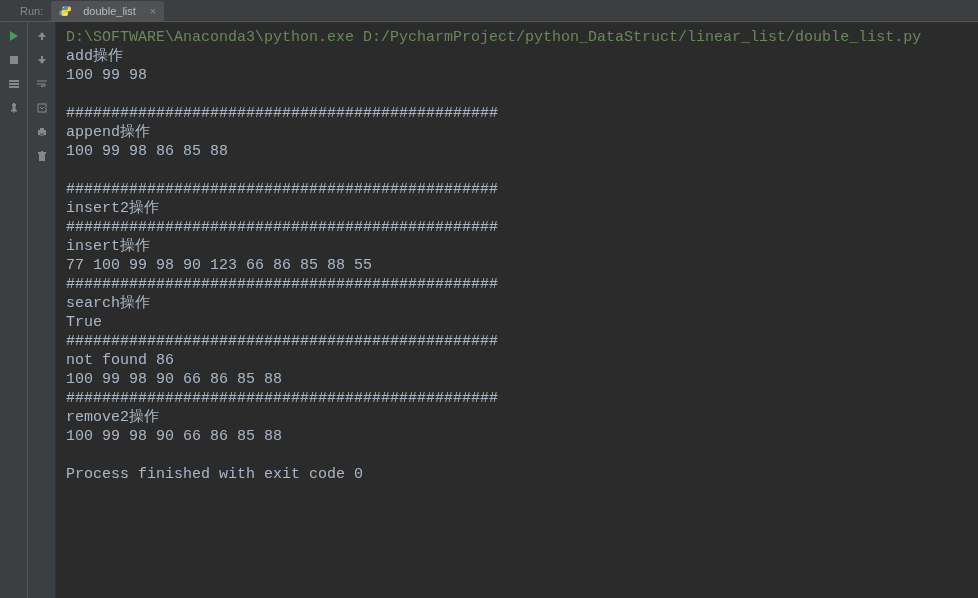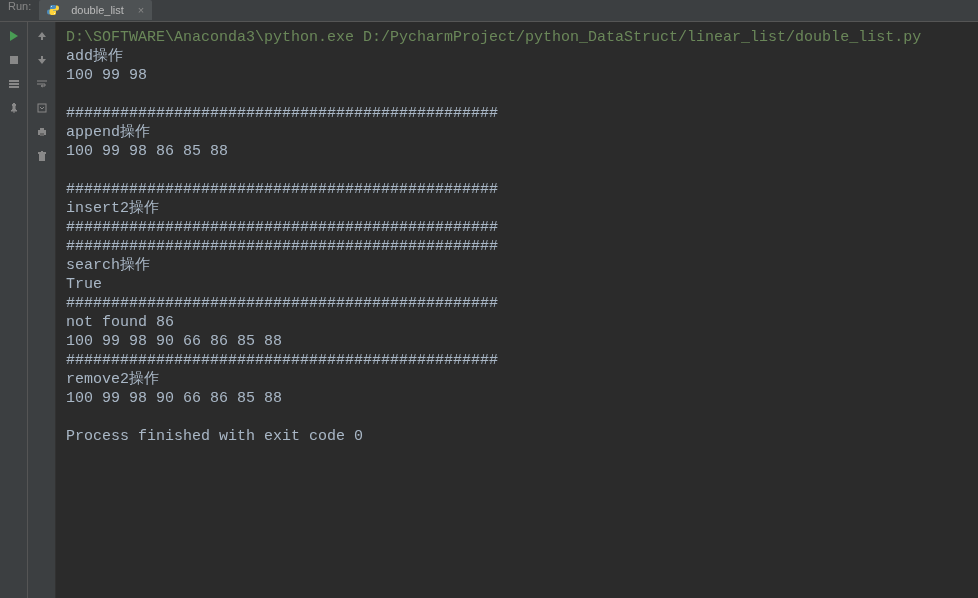--- a/index.html
+++ b/index.html
@@ -11,24 +11,25 @@
       background: #2b2b2b;
       font-family: 'Segoe UI', Tahoma, sans-serif;
       font-size: 12px;
       color: #a9b7c6;
       width: 978px;
       height: 598px;
       overflow: hidden;
     }
     .top-bar {
       display: flex;
+      align-items: center;
       background: #3c3f41;
       height: 22px;
       border-bottom: 1px solid #555;
-      padding-left: 8px;
+      padding-left: 20px;
     }
     .run-label {
       color: #888;
       font-size: 11px;
       margin-right: 8px;
     }
     .tab {
       display: flex;
       align-items: center;
       background: #4e5254;
@@ -196,20 +197,22 @@
       <div class="console-line">add操作</div>
       <div class="console-line">100 99 98</div>
       <div class="console-line">&nbsp;</div>
       <div class="console-line">################################################</div>
       <div class="console-line">append操作</div>
       <div class="console-line">100 99 98 86 85 88</div>
       <div class="console-line">&nbsp;</div>
       <div class="console-line">################################################</div>
       <div class="console-line">insert2操作</div>
       <div class="console-line">################################################</div>
+      <div class="console-line">insert操作</div>
+      <div class="console-line">77 100 99 98 90 123 66 86 85 88 55</div>
       <div class="console-line">################################################</div>
       <div class="console-line">search操作</div>
       <div class="console-line">True</div>
       <div class="console-line">################################################</div>
       <div class="console-line">not found 86</div>
       <div class="console-line">100 99 98 90 66 86 85 88</div>
       <div class="console-line">################################################</div>
       <div class="console-line">remove2操作</div>
       <div class="console-line">100 99 98 90 66 86 85 88</div>
       <div class="console-line">&nbsp;</div>

